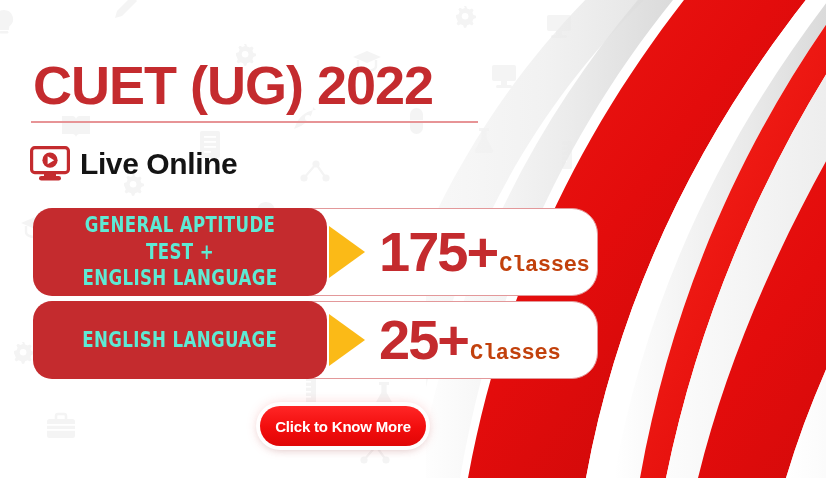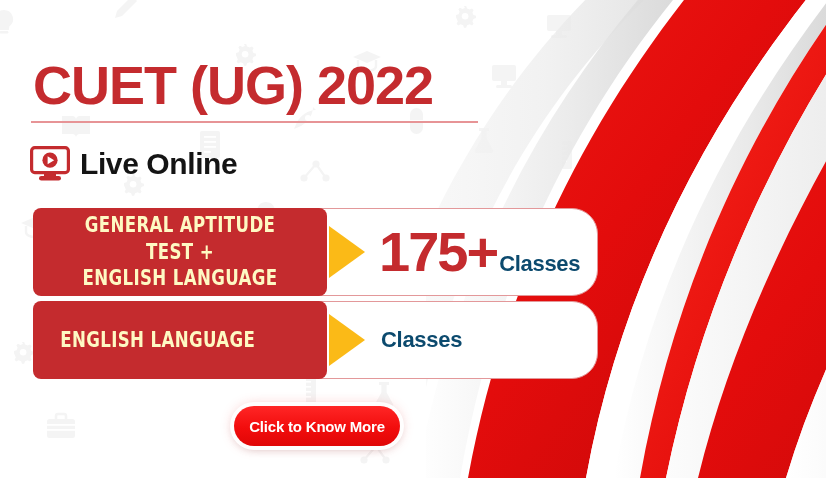--- a/index.html
+++ b/index.html
@@ -92,25 +92,25 @@
     display: flex;
     align-items: center;
   }
   #stat-bar-1 { top: 208px; height: 88px; }
   #stat-bar-2 { top: 301px; height: 78px; }
 
   .stat-pill {
     position: relative;
     flex: 0 0 auto;
     background: #C42B2E;
-    border-radius: 8px;
-    color: #fef9c3;
+    border-radius: 19px;
+    color: #5eead4;
     display: flex;
     align-items: center;
-    justify-content: flex-start;
+    justify-content: center;
     text-align: center;
     box-sizing: border-box;
     margin-left: -1px;
   }
   #stat-bar-1 .stat-pill {
     width: 294px;
     height: 88px;
     padding: 0 14px;
   }
   #stat-bar-2 .stat-pill {
@@ -147,30 +147,31 @@
   .stat-number {
     font-size: 56px;
     font-weight: bold;
     color: #C42B2E;
     letter-spacing: -2px;
     line-height: 1;
   }
   .stat-unit {
     font-size: 22px;
     font-weight: bold;
-    color: #0c4a6e;
+    color: #c2410c;
     letter-spacing: -0.3px;
     line-height: 1;
     margin-left: 2px;
+    font-family: Liberation Mono, monospace;
   }
 
   
   #cta-wrap {
     position: absolute;
-    left: 234px;
+    left: 260px;
     top: 406px;
     width: 166px;
     height: 40px;
   }
   #cta-button {
     position: absolute;
     inset: 0;
     border: none;
     border-radius: 22px;
     background: linear-gradient(180deg, #FF2626 0%, #F20D0D 55%, #E00606 100%);
@@ -371,20 +372,21 @@
         <span class="stat-unit">Classes</span>
       </div>
     </div>
 
     <div id="stat-bar-2" class="stat-bar">
       <div class="stat-pill">
         <span class="stat-pill-text">ENGLISH LANGUAGE</span>
       </div>
       <div class="stat-arrow"></div>
       <div class="stat-value-wrap">
+        <span class="stat-number">25+</span>
         <span class="stat-unit">Classes</span>
       </div>
     </div>
 
     <div id="cta-wrap">
       <button id="cta-button">Click to Know More</button>
     </div>
 
   </div>
 </div>

